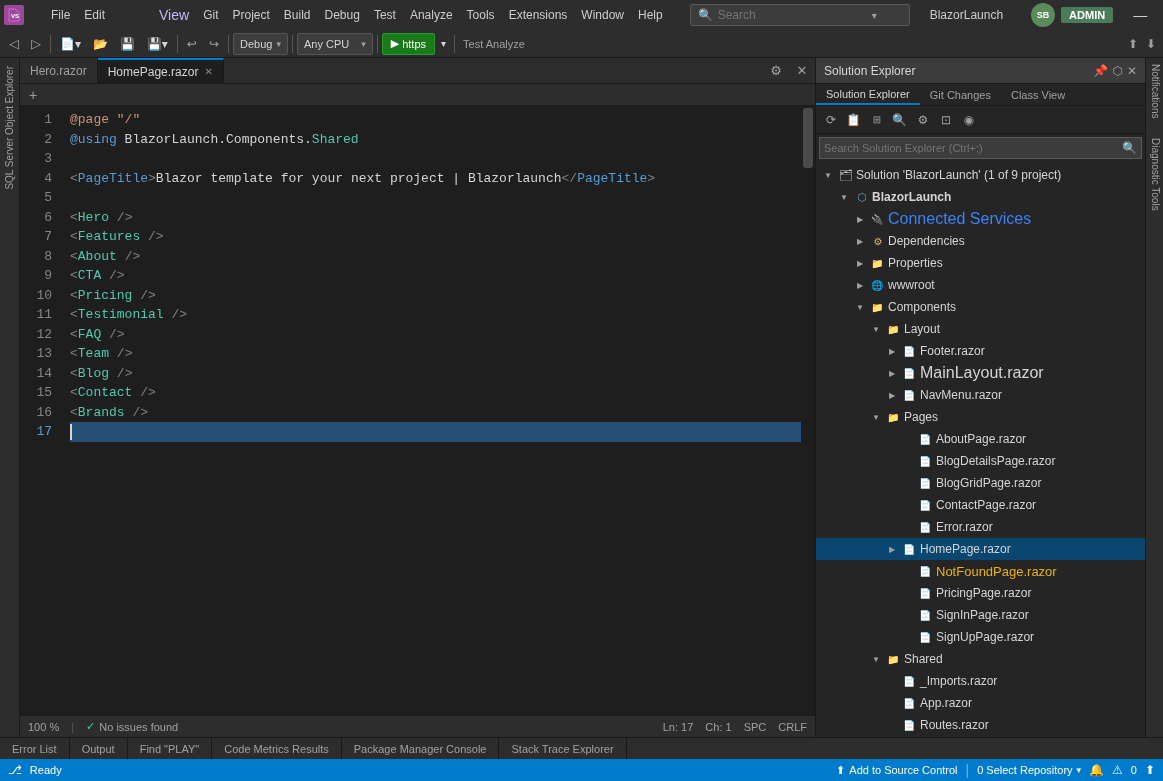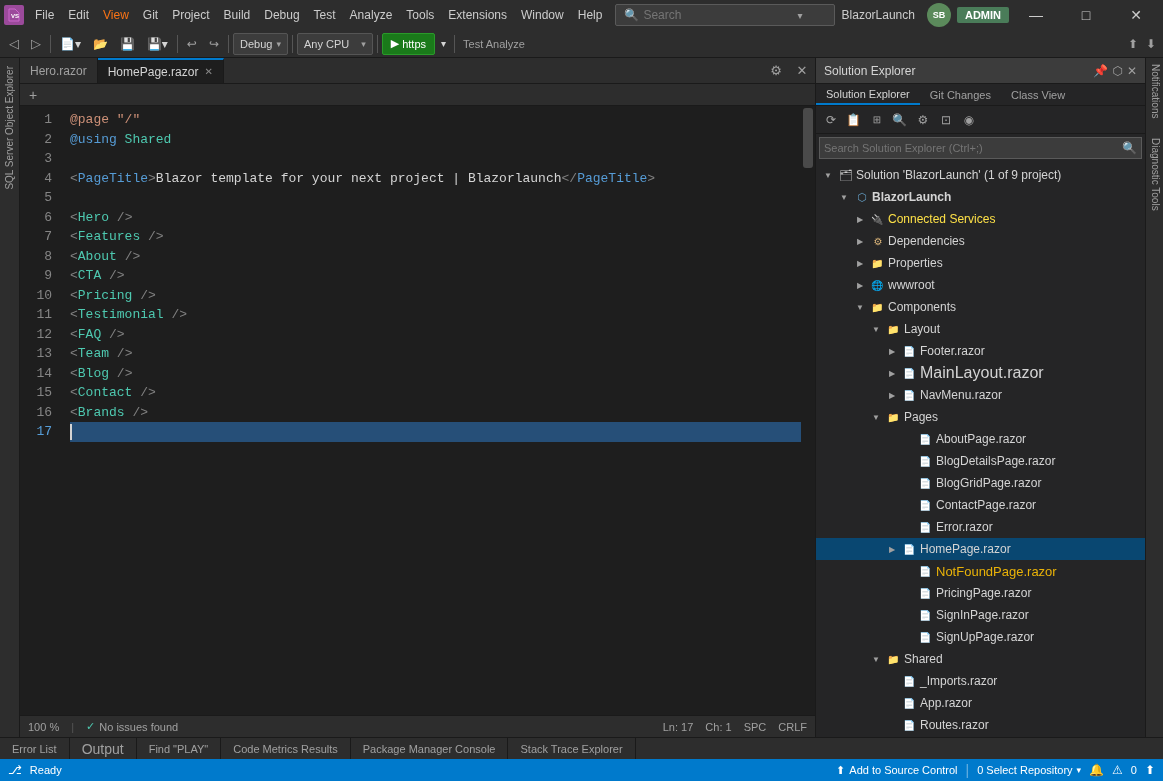--- a/index.html
+++ b/index.html
@@ -15,31 +15,31 @@
     #editor-area { flex: 1; display: flex; flex-direction: column; background: #1e1e1e; }
 
     
     #right-panel { width: 330px; background: #252526; border-left: 1px solid #1a1a1a; display: flex; flex-direction: column; }
   </style>
 </head>
 <body>
 
 <div id="app" style="display:flex;flex-direction:column;height:781px;width:1163px;overflow:hidden;">
 
-  <div id="title-bar" style="display:flex;align-items:center;background:#2d2d2d;height:30px;padding:0 4px;gap:4px;">
+  <div id="title-bar" style="display:flex;align-items:center;background:#2d2d2d;height:30px;padding:0 4px;gap:20px;">
     <div style="width:20px;height:20px;background:#9b4a9b;border-radius:2px;display:flex;align-items:center;justify-content:center;font-size:9px;color:white;font-weight:bold;flex-shrink:0;">
       <svg width="14" height="14" viewBox="0 0 14 14">
           <polygon points="2,1 8,1 12,5 12,13 2,13" fill="#9b4a9b" stroke="#cc66cc" stroke-width="1"></polygon>
           <text x="4" y="10" font-size="6" fill="white" font-weight="bold">VS</text>
         </svg>
     </div>
     <div style="display:flex;align-items:center;">
       <span style="padding:2px 7px;color:#cccccc;cursor:pointer;font-size:12px;">File</span>
       <span style="padding:2px 7px;color:#cccccc;cursor:pointer;font-size:12px;">Edit</span>
-      <span style="padding:2px 7px;color:#f97316;cursor:pointer;font-size:12px;">View</span>
+      <span style="padding:2px 7px;color:#c4b5fd;cursor:pointer;font-size:14px;margin-left:40px;">View</span>
       <span style="padding:2px 7px;color:#cccccc;cursor:pointer;font-size:12px;">Git</span>
       <span style="padding:2px 7px;color:#cccccc;cursor:pointer;font-size:12px;">Project</span>
       <span style="padding:2px 7px;color:#cccccc;cursor:pointer;font-size:12px;">Build</span>
       <span style="padding:2px 7px;color:#cccccc;cursor:pointer;font-size:12px;">Debug</span>
       <span style="padding:2px 7px;color:#cccccc;cursor:pointer;font-size:12px;">Test</span>
       <span style="padding:2px 7px;color:#cccccc;cursor:pointer;font-size:12px;">Analyze</span>
       <span style="padding:2px 7px;color:#cccccc;cursor:pointer;font-size:12px;">Tools</span>
       <span style="padding:2px 7px;color:#cccccc;cursor:pointer;font-size:12px;">Extensions</span>
       <span style="padding:2px 7px;color:#cccccc;cursor:pointer;font-size:12px;">Window</span>
       <span style="padding:2px 7px;color:#cccccc;cursor:pointer;font-size:12px;">Help</span>
@@ -143,21 +143,21 @@
           <div style="height:19.5px;">12</div>
           <div style="height:19.5px;">13</div>
           <div style="height:19.5px;">14</div>
           <div style="height:19.5px;">15</div>
           <div style="height:19.5px;">16</div>
           <div style="height:19.5px;color:#569cd6;">17</div>
         </div>
 
         <div style="flex:1;padding:4px 0 4px 10px;overflow:auto;color:#d4d4d4;font-family:'Consolas','Courier New',monospace;font-size:13px;line-height:1.5;">
           <div style="height:19.5px;display:flex;align-items:center;white-space:pre;"><span style="color:#ce9178;">@page "/"</span></div>
-          <div style="height:19.5px;display:flex;align-items:center;white-space:pre;"><span style="color:#569cd6;">@using </span><span style="color:#4ec9b0;">Shared</span></div>
+          <div style="height:19.5px;display:flex;align-items:center;white-space:pre;"><span style="color:#569cd6;">@using </span><span style="color:#d4d4d4;">BlazorLaunch.Components.</span><span style="color:#4ec9b0;">Shared</span></div>
           <div style="height:19.5px;"></div>
           <div style="height:19.5px;display:flex;align-items:center;white-space:pre;"><span style="color:#808080;">&lt;</span><span style="color:#569cd6;">PageTitle</span><span style="color:#808080;">&gt;</span><span style="color:#d4d4d4;">Blazor template for your next project | Blazorlaunch</span><span style="color:#808080;">&lt;/</span><span style="color:#569cd6;">PageTitle</span><span style="color:#808080;">&gt;</span></div>
           <div style="height:19.5px;"></div>
           <div style="height:19.5px;display:flex;align-items:center;white-space:pre;"><span style="color:#808080;">&lt;</span><span style="color:#4ec9b0;">Hero</span><span style="color:#808080;"> /&gt;</span></div>
           <div style="height:19.5px;display:flex;align-items:center;white-space:pre;"><span style="color:#808080;">&lt;</span><span style="color:#4ec9b0;">Features</span><span style="color:#808080;"> /&gt;</span></div>
           <div style="height:19.5px;display:flex;align-items:center;white-space:pre;"><span style="color:#808080;">&lt;</span><span style="color:#4ec9b0;">About</span><span style="color:#808080;"> /&gt;</span></div>
           <div style="height:19.5px;display:flex;align-items:center;white-space:pre;"><span style="color:#808080;">&lt;</span><span style="color:#4ec9b0;">CTA</span><span style="color:#808080;"> /&gt;</span></div>
           <div style="height:19.5px;display:flex;align-items:center;white-space:pre;"><span style="color:#808080;">&lt;</span><span style="color:#4ec9b0;">Pricing</span><span style="color:#808080;"> /&gt;</span></div>
           <div style="height:19.5px;display:flex;align-items:center;white-space:pre;"><span style="color:#808080;">&lt;</span><span style="color:#4ec9b0;">Testimonial</span><span style="color:#808080;"> /&gt;</span></div>
           <div style="height:19.5px;display:flex;align-items:center;white-space:pre;"><span style="color:#808080;">&lt;</span><span style="color:#4ec9b0;">FAQ</span><span style="color:#808080;"> /&gt;</span></div>
@@ -228,21 +228,21 @@
 
         <div style="display:flex;align-items:center;height:22px;padding-left:20px;cursor:pointer;gap:2px;">
           <span style="width:16px;height:16px;display:flex;align-items:center;justify-content:center;font-size:8px;color:#a0a0a0;">▼</span>
           <span style="width:16px;height:16px;display:flex;align-items:center;justify-content:center;font-size:11px;color:#6096ba;">⬡</span>
           <span style="color:#d4d4d4;font-size:12px;font-weight:bold;">BlazorLaunch</span>
         </div>
 
         <div style="display:flex;align-items:center;height:22px;padding-left:36px;cursor:pointer;gap:2px;">
           <span style="width:16px;height:16px;display:flex;align-items:center;justify-content:center;font-size:8px;color:#a0a0a0;">▶</span>
           <span style="width:16px;height:16px;display:flex;align-items:center;justify-content:center;font-size:10px;color:#66b3ff;">🔌</span>
-          <span style="color:#fde047;font-size:12px;">Connected Services</span>
+          <span style="color:#3b82f6;font-size:16px;">Connected Services</span>
         </div>
 
         <div style="display:flex;align-items:center;height:22px;padding-left:36px;cursor:pointer;gap:2px;">
           <span style="width:16px;height:16px;display:flex;align-items:center;justify-content:center;font-size:8px;color:#a0a0a0;">▶</span>
           <span style="width:16px;height:16px;display:flex;align-items:center;justify-content:center;font-size:10px;color:#dcb67a;">⚙</span>
           <span style="color:#d4d4d4;font-size:12px;">Dependencies</span>
         </div>
 
         <div style="display:flex;align-items:center;height:22px;padding-left:36px;cursor:pointer;gap:2px;">
           <span style="width:16px;height:16px;display:flex;align-items:center;justify-content:center;font-size:8px;color:#a0a0a0;">▶</span>
@@ -386,21 +386,21 @@
     </div>
 
     <div style="display:flex;flex-direction:column;width:18px;background:#2d2d2d;border-left:1px solid #1a1a1a;">
       <div style="writing-mode:vertical-rl;font-size:10px;color:#a0a0a0;padding:6px 2px;cursor:pointer;">Notifications</div>
       <div style="writing-mode:vertical-rl;font-size:10px;color:#a0a0a0;padding:6px 2px;cursor:pointer;margin-top:8px;">Diagnostic Tools</div>
     </div>
   </div>
 
   <div style="height:22px;background:#2d2d2d;display:flex;align-items:stretch;border-top:1px solid #1a1a1a;">
     <div style="padding:0 12px;display:flex;align-items:center;font-size:11px;color:#a0a0a0;cursor:pointer;border-right:1px solid #1a1a1a;">Error List</div>
-    <div style="padding:0 12px;display:flex;align-items:center;font-size:14px;color:#a0a0a0;cursor:pointer;border-right:1px solid #1a1a1a;">Output</div>
+    <div style="padding:0 12px;display:flex;align-items:center;font-size:11px;color:#a0a0a0;cursor:pointer;border-right:1px solid #1a1a1a;">Output</div>
     <div style="padding:0 12px;display:flex;align-items:center;font-size:11px;color:#a0a0a0;cursor:pointer;border-right:1px solid #1a1a1a;">Find "PLAY"</div>
     <div style="padding:0 12px;display:flex;align-items:center;font-size:11px;color:#a0a0a0;cursor:pointer;border-right:1px solid #1a1a1a;">Code Metrics Results</div>
     <div style="padding:0 12px;display:flex;align-items:center;font-size:11px;color:#a0a0a0;cursor:pointer;border-right:1px solid #1a1a1a;">Package Manager Console</div>
     <div style="padding:0 12px;display:flex;align-items:center;font-size:11px;color:#a0a0a0;cursor:pointer;border-right:1px solid #1a1a1a;">Stack Trace Explorer</div>
   </div>
 
   <div style="height:22px;background:#007acc;display:flex;align-items:center;padding:0 8px;gap:8px;">
     <span style="font-size:12px;color:white;">⎇</span>
     <span style="font-size:11px;color:white;">Ready</span>
     <span style="flex:1;"></span>

